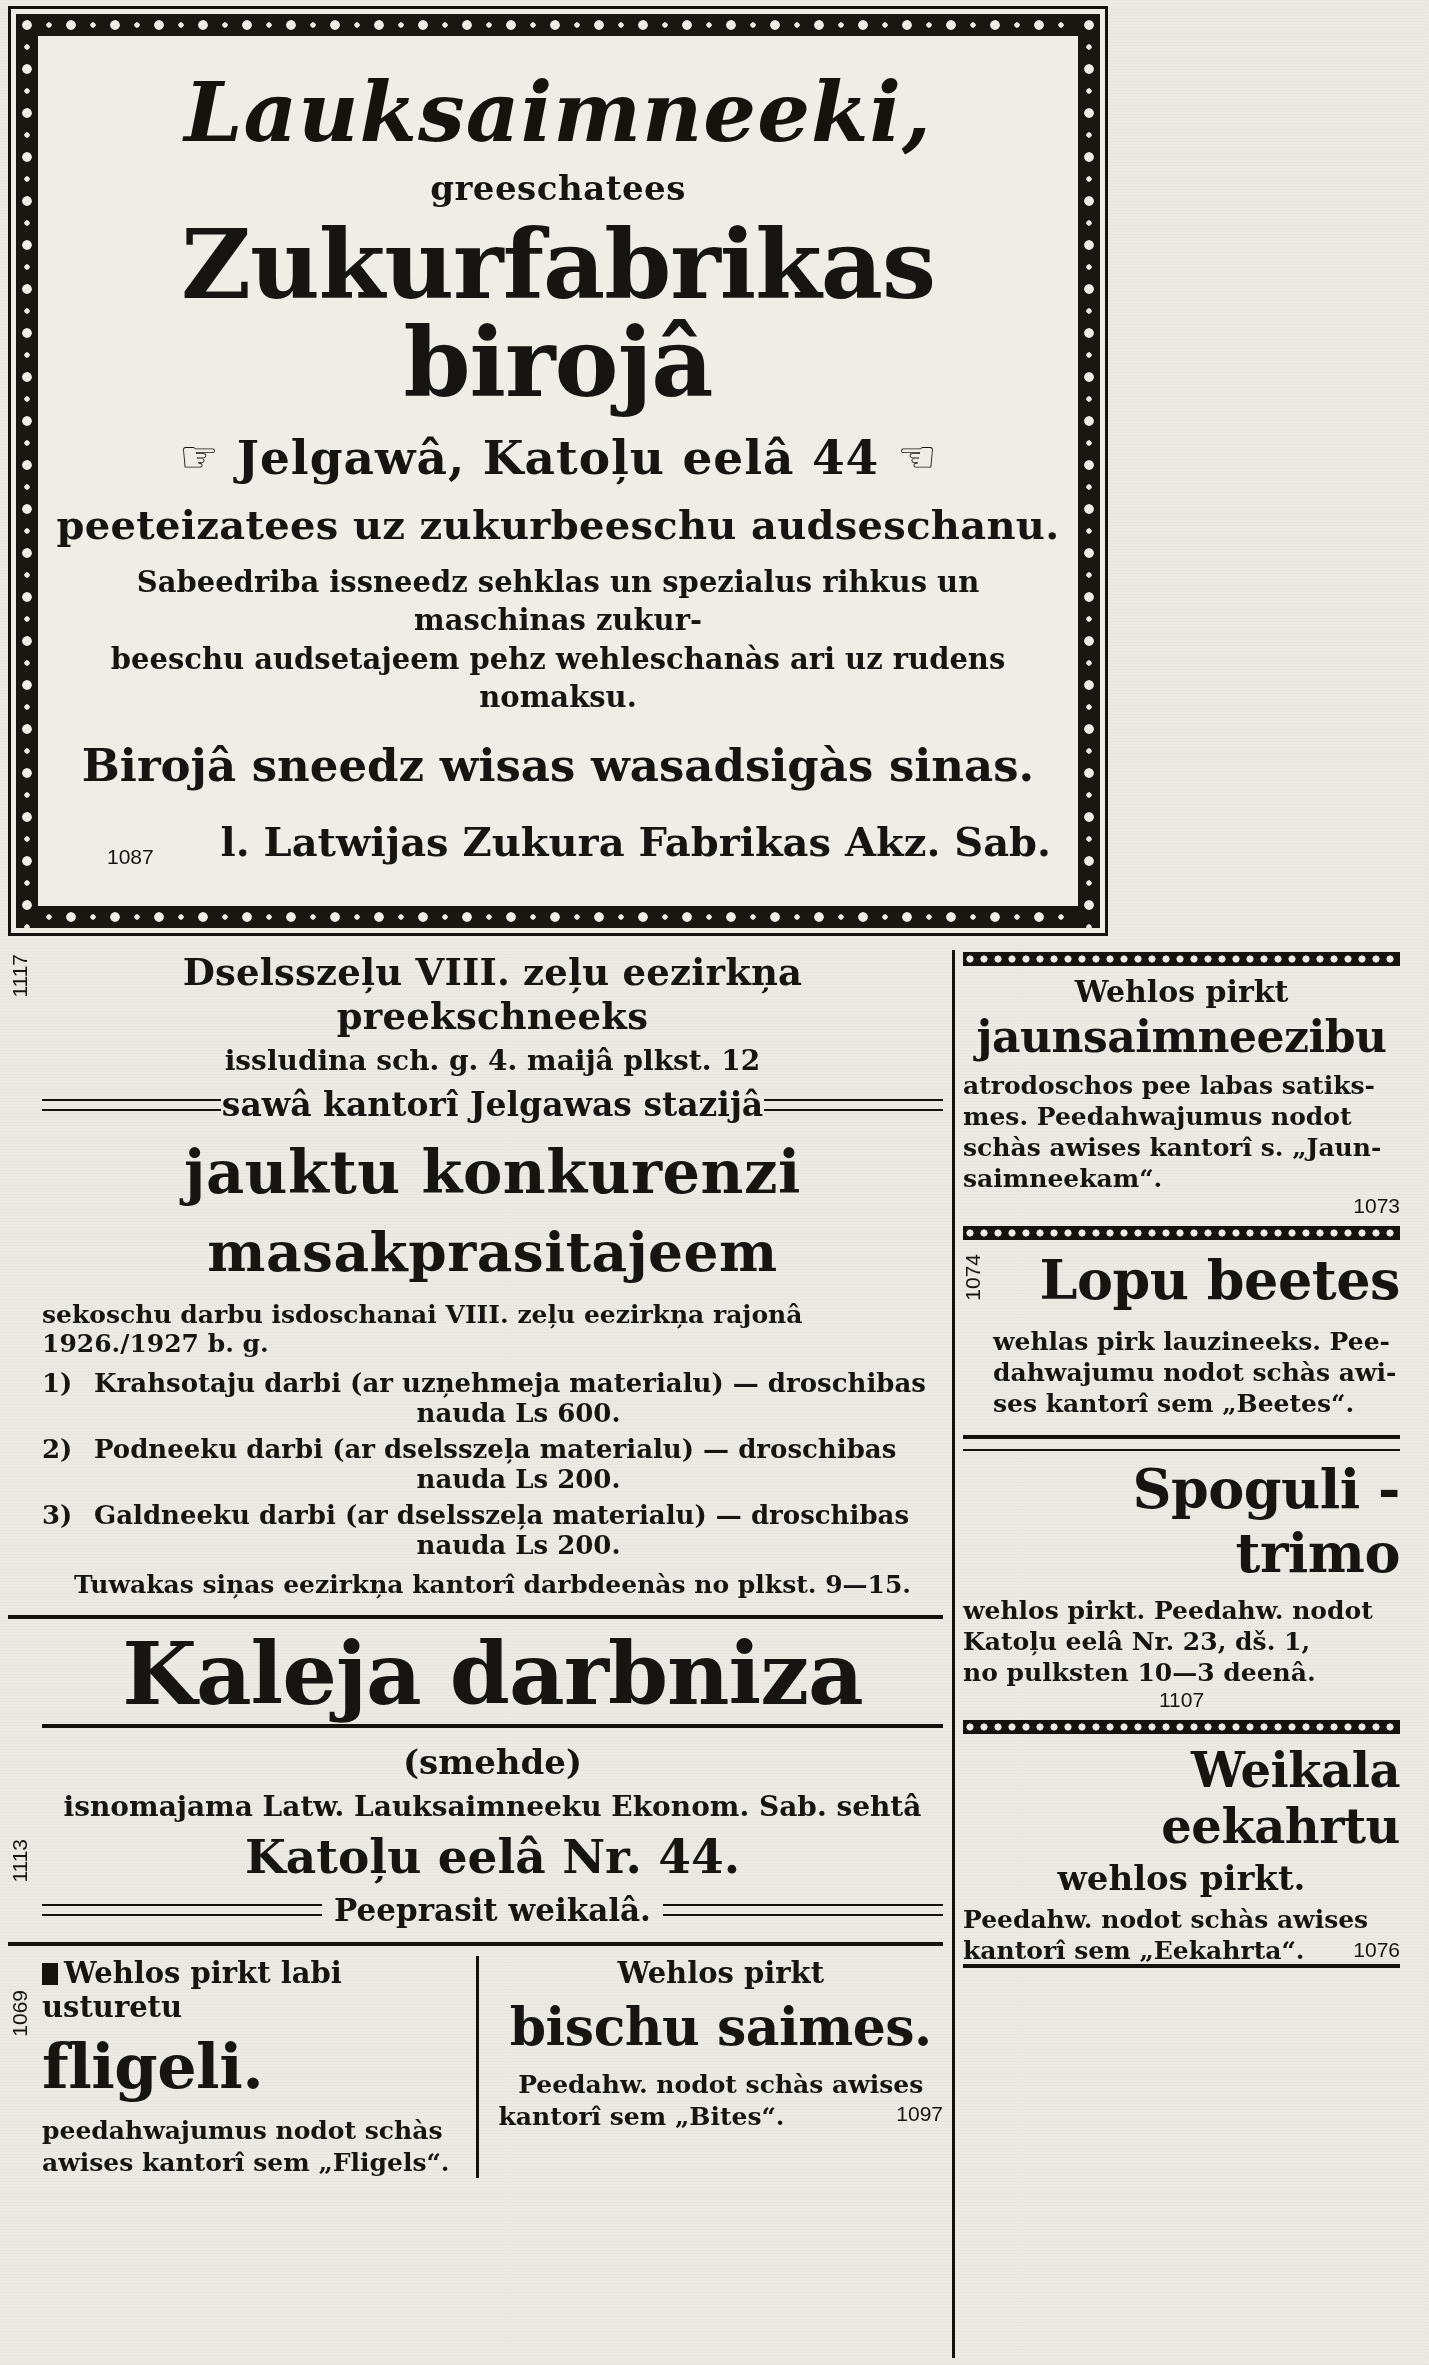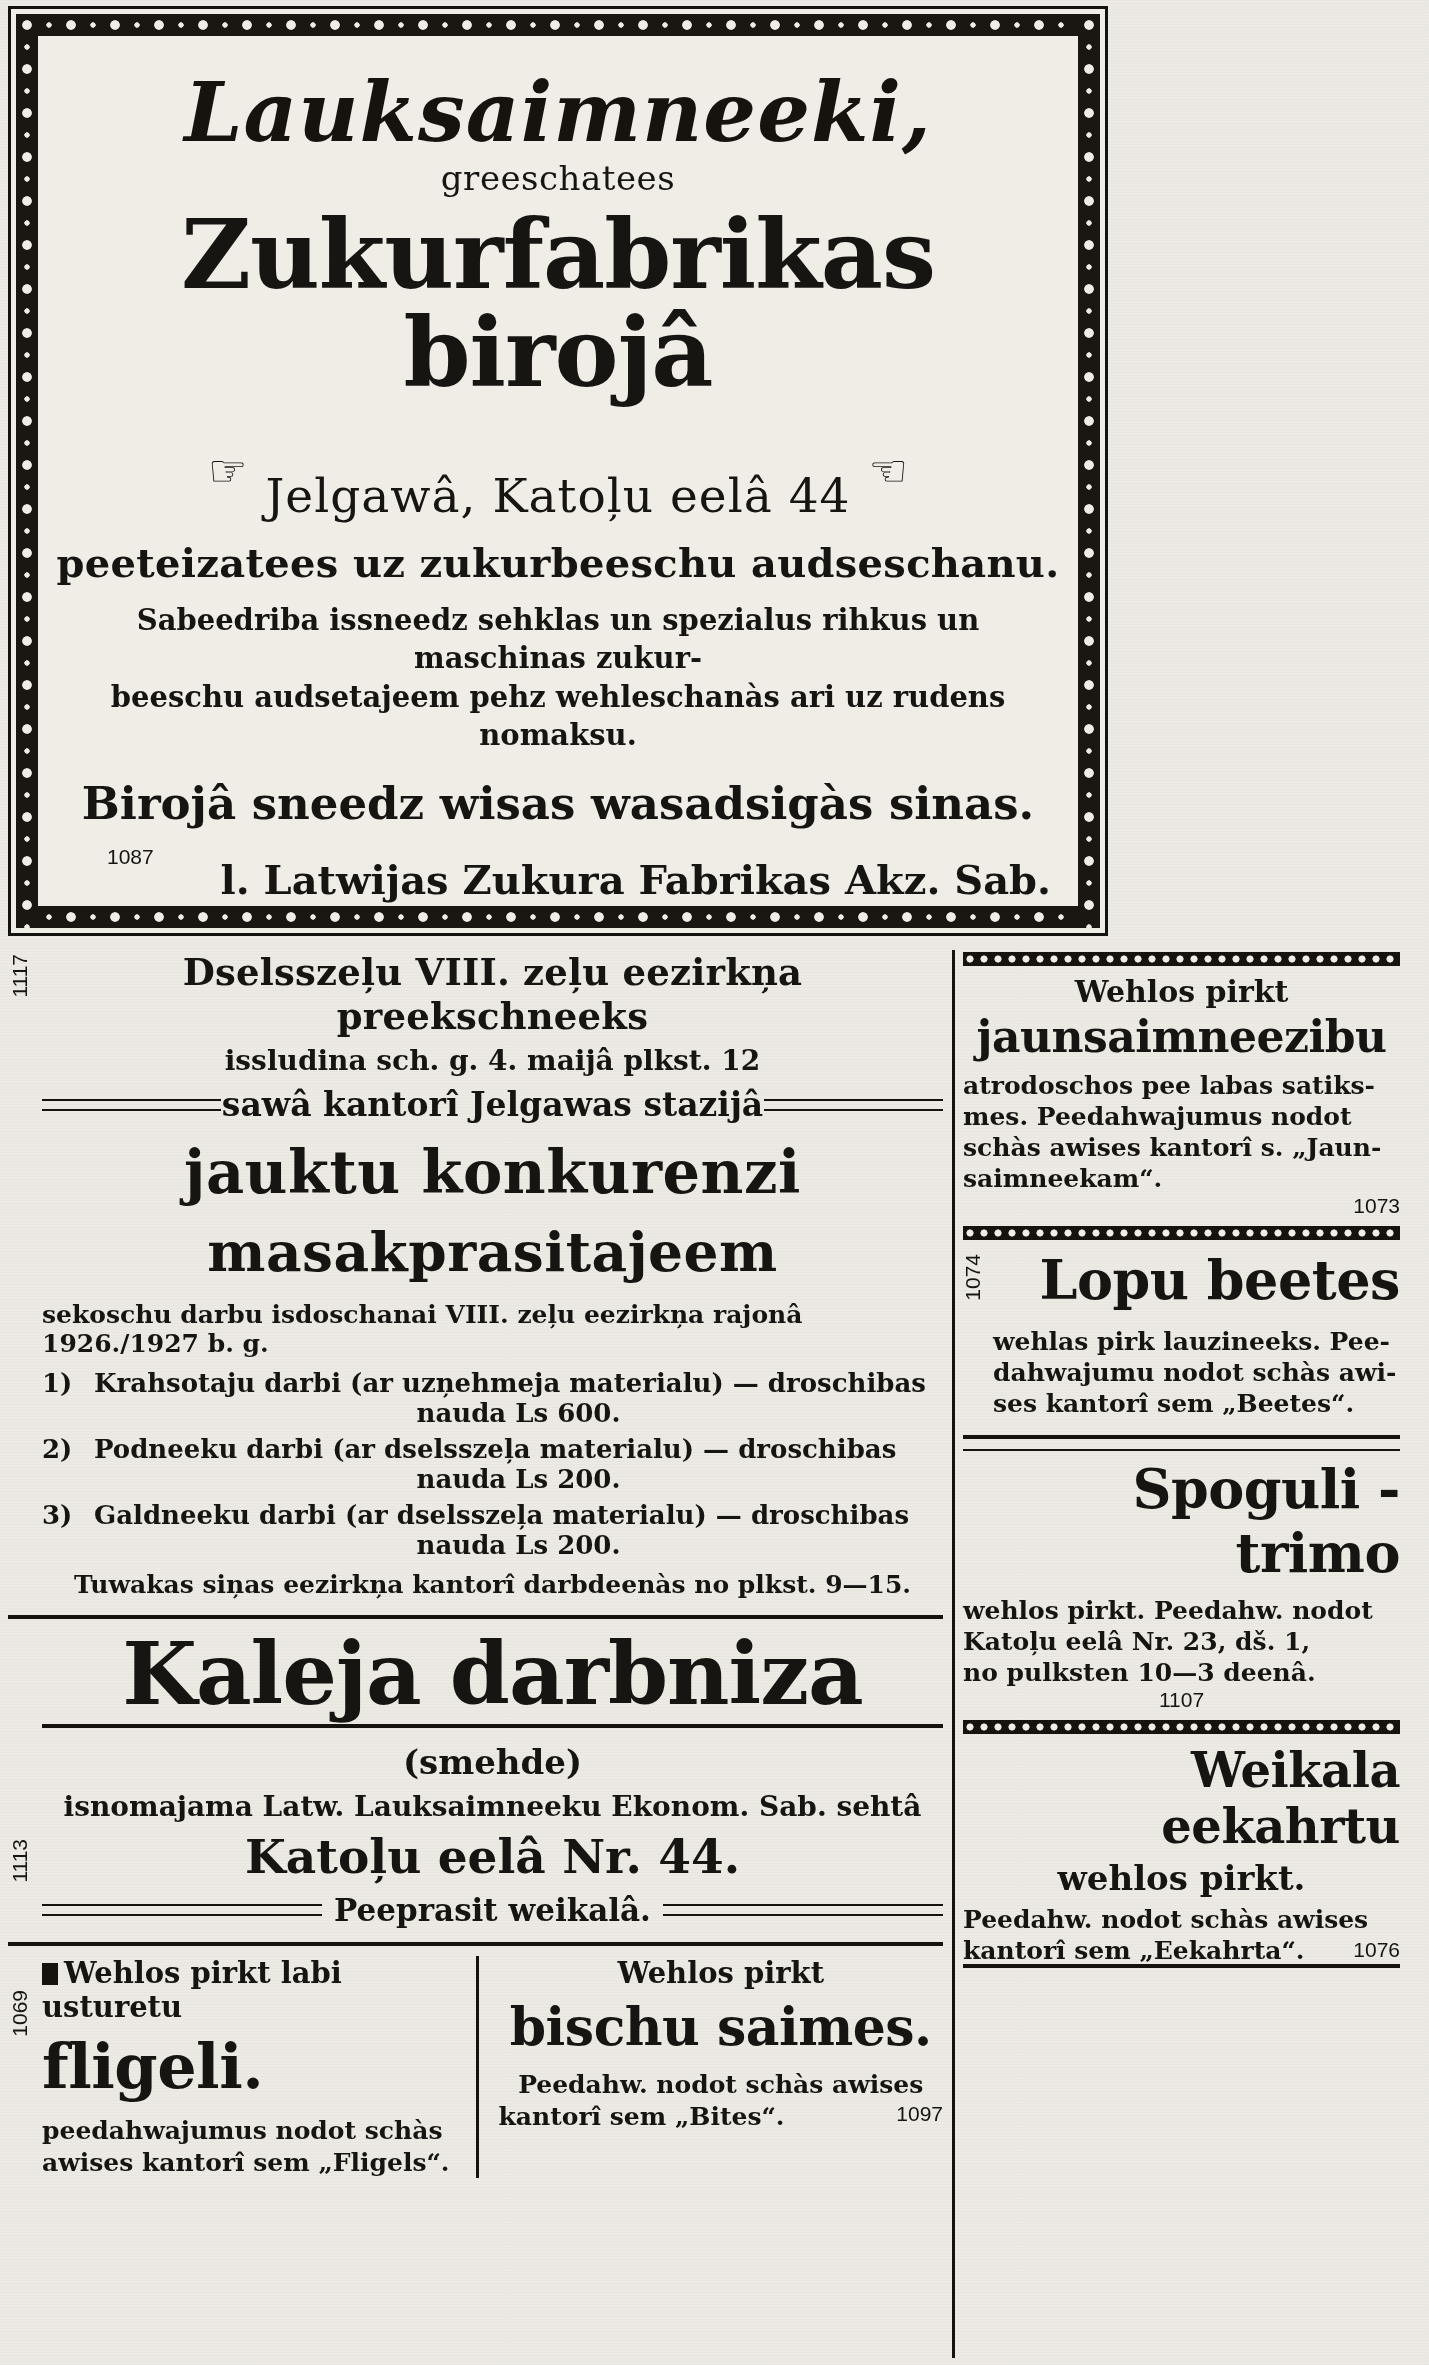--- a/index.html
+++ b/index.html
@@ -64,44 +64,43 @@
     font-weight:bold;
     font-style:italic;
     font-size:83px;
     letter-spacing:1px;
     line-height:1.0;
     margin-top:28px;
     color:#16130f;
   }
   .ln-grees{
     font-size:34px;
-    font-weight:normal;
-    margin-top:4px;
+    font-weight:bold;
+    margin-top:14px;
     letter-spacing:0.5px;
   }
   .ln-zuk{
     font-weight:bold;
     font-size:96px;
     line-height:1.02;
     letter-spacing:-1px;
     margin-top:8px;
     font-family:"DejaVu Serif", serif;
   }
   .ln-addr-row{
     display:flex;
     align-items:center;
     justify-content:center;
     gap:18px;
     margin-top:18px;
   }
   .ln-addr{
-    font-weight:normal;
+    font-weight:bold;
     font-size:47px;
     letter-spacing:1px;
-    margin-top:48px;
   }
   .hand{
     font-size:44px;
     line-height:1;
     color:#16130f;
   }
   .ln-peet{
     font-weight:bold;
     font-size:40px;
     margin-top:16px;

